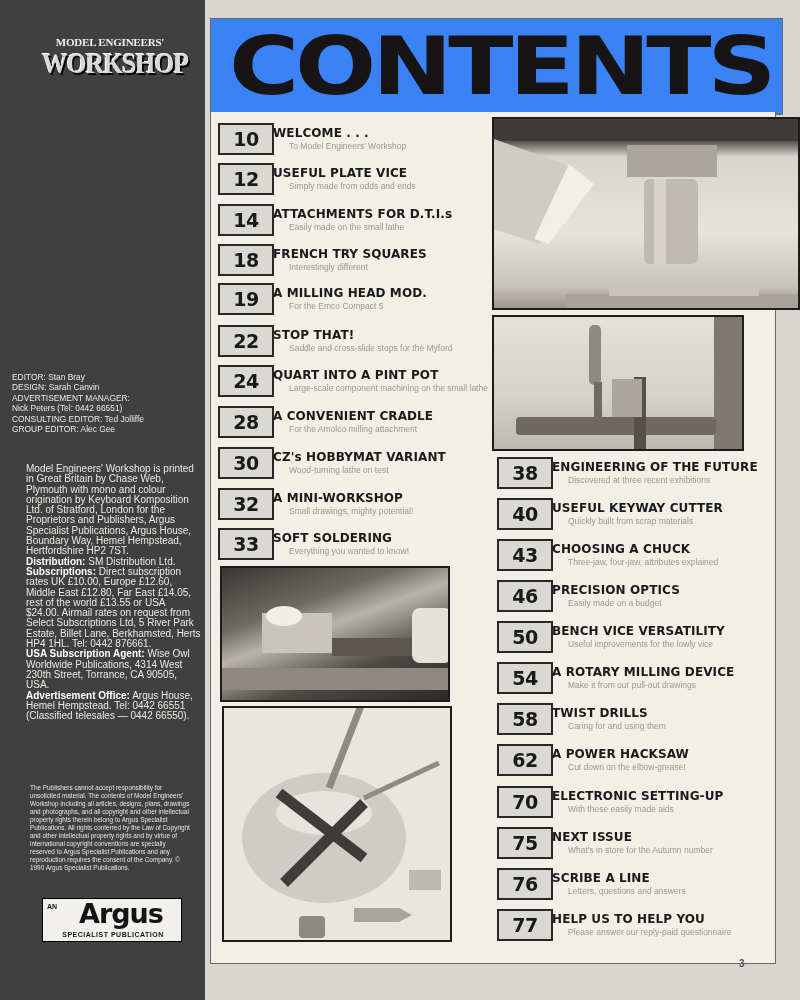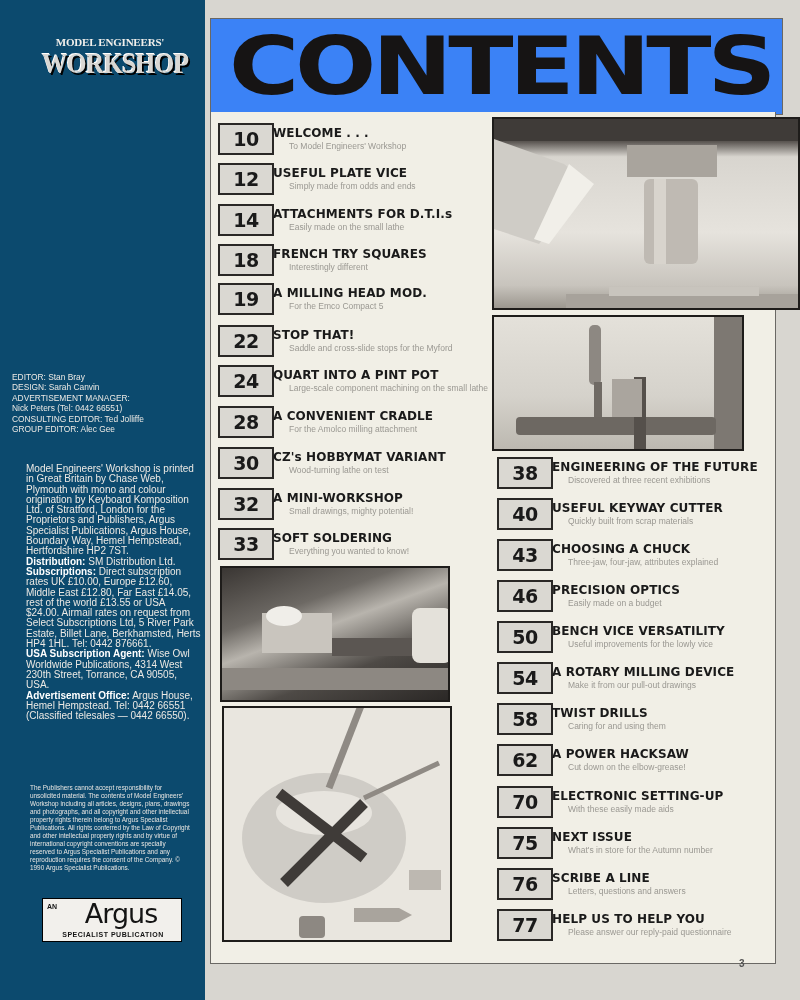--- a/index.html
+++ b/index.html
@@ -5,21 +5,21 @@
     * { box-sizing: border-box; margin: 0; padding: 0; }
     html, body { width: 800px; height: 1000px; overflow: hidden; }
     body {
       position: relative;
       background: #d8d6d0;
       font-family: "Liberation Sans", sans-serif;
       color: #1a1a1a;
     }
     .sidebar {
       position: absolute; left: 0; top: 0; width: 205px; height: 1000px;
-      background: #0c4a6e;
+      background: #404040;
       color: #e8e6e2;
     }
     .logo {
       position: absolute; left: 30px; top: 36px; width: 160px; text-align: center;
     }
     .logo-top {
       font-family: "Liberation Serif", serif; font-size: 11px; letter-spacing: -0.2px;
       color: #f2f0ec; font-weight: bold; line-height: 12px;
     }
     .logo-main {
@@ -42,21 +42,21 @@
       position: absolute; left: 30px; top: 784px; width: 160px;
       font-size: 6.4px; line-height: 8px; color: #e8e6e2;
     }
     .argus {
       position: absolute; left: 42px; top: 898px; width: 140px; height: 44px;
       background: #f2f0ec; color: #141414; border: 1px solid #000;
     }
     .argus-an { position: absolute; left: 4px; top: 4px; font-size: 7px; font-weight: bold; }
     .argus-name {
       position: absolute; left: 20px; top: 0px; width: 116px; text-align: center;
-      font-size: 27px; font-weight: normal; letter-spacing: -1px; line-height: 30px;
+      font-size: 27px; font-weight: bold; letter-spacing: -1px; line-height: 30px;
       font-family: "DejaVu Sans", sans-serif;
     }
     .argus-sub {
       position: absolute; left: 4px; bottom: 3px; width: 132px; text-align: center;
       font-size: 7px; font-weight: bold; letter-spacing: 0.5px;
     }
     .page {
       position: absolute; left: 205px; top: 0; width: 595px; height: 1000px;
       background: #d8d6d0;
     }

